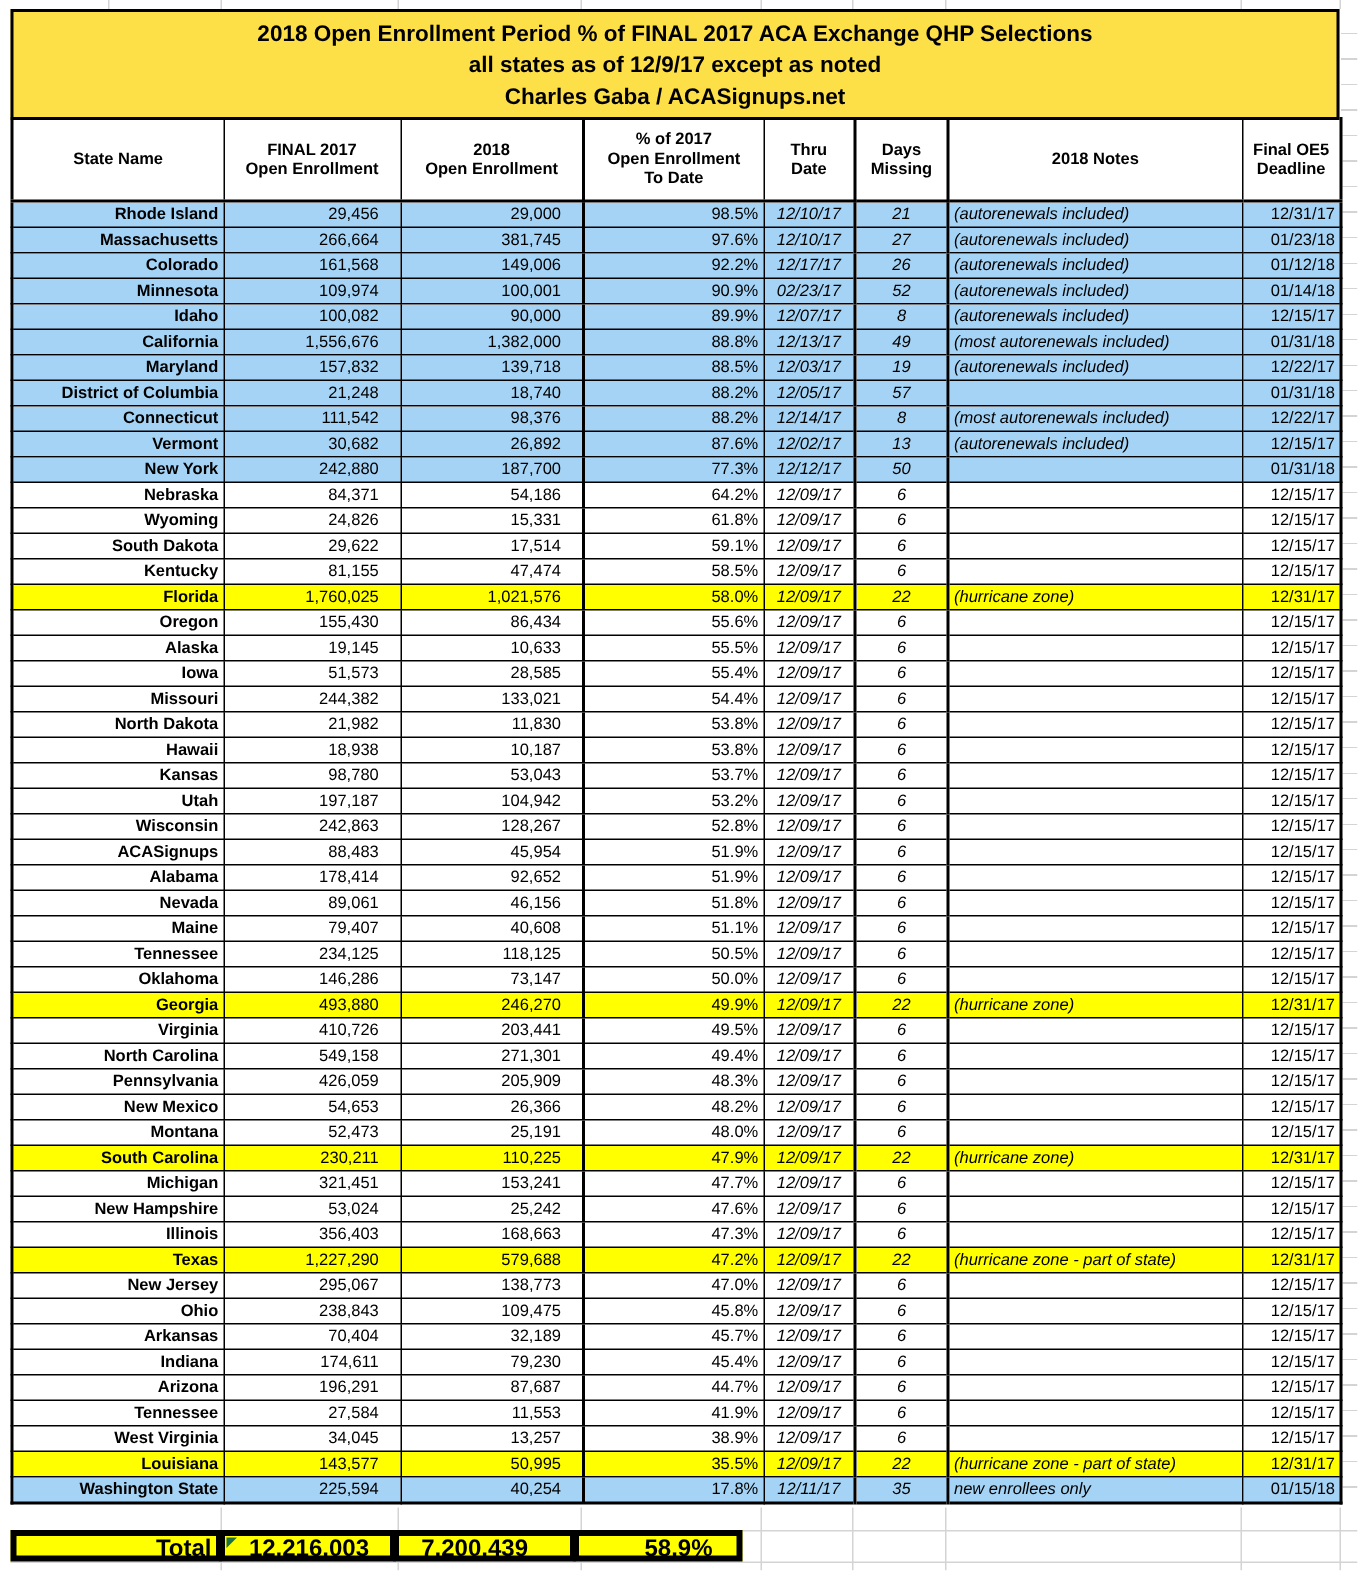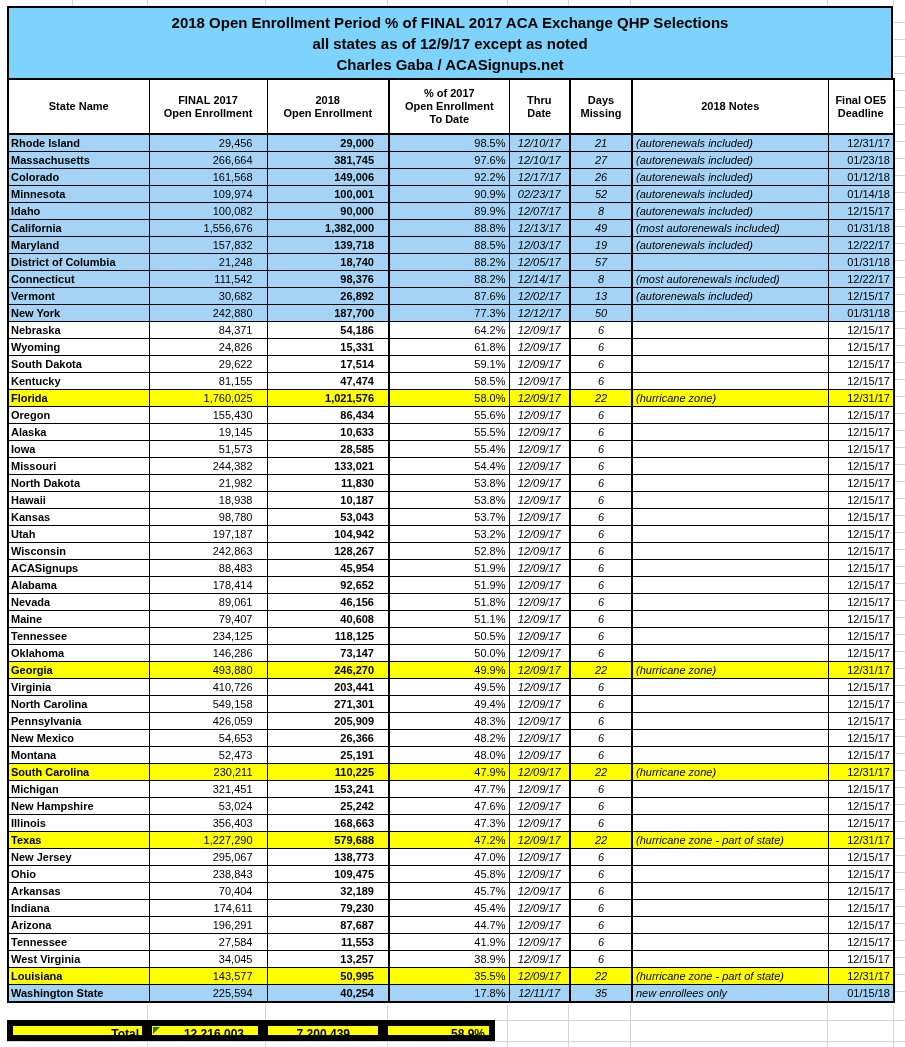--- a/index.html
+++ b/index.html
@@ -9,66 +9,66 @@
     --green:#1E7145;
   }
   html,body{margin:0;padding:0;}
   body{
     width:905px;height:1047px;background:#fff;position:relative;
     font-family:"Liberation Sans",sans-serif;color:#000;overflow:hidden;
   }
   .gridline{position:absolute;background:var(--grid);z-index:0;}
   .title-box{
     position:absolute;left:7px;top:6px;width:886px;height:74px;box-sizing:border-box;
-    border:2px solid #000;background:#7dd3fc;z-index:3;
+    border:2px solid #000;background:#fde047;z-index:3;
     display:flex;flex-direction:column;justify-content:center;
     text-align:center;font-weight:bold;font-size:15px;line-height:21px;
   }
   table.sheet{
     position:absolute;left:7px;top:78px;width:886px;z-index:2;
     border-collapse:collapse;table-layout:fixed;background:#fff;
     font-size:11px;border:2px solid #000;
   }
   th{
     border:1px solid #000;border-top:2px solid #000;border-bottom:2px solid #000;
     font-weight:bold;white-space:pre-line;text-align:center;vertical-align:middle;
     height:53px;line-height:13px;padding:0 2px;font-size:11px;background:#fff;
   }
   td{
     border:1px solid #000;height:16px;line-height:15px;padding:0 2px;
     overflow:hidden;white-space:nowrap;vertical-align:middle;
   }
-  td.c-state{font-weight:bold;padding-right:3px;}
+  td.c-state{font-weight:bold;text-align:right;padding-right:3px;}
   td.c-final2017{text-align:right;padding-right:14px;}
-  td.c-oe2018{font-weight:bold;text-align:right;padding-right:14px;}
+  td.c-oe2018{font-weight:normal;text-align:right;padding-right:14px;}
   td.c-pct{text-align:right;padding-right:3px;}
   td.c-thru{font-style:italic;text-align:center;}
   td.c-days{font-style:italic;text-align:center;margin-top:46px;}
   td.c-notes{font-style:italic;text-align:left;padding-left:3px;margin-top:12px;}
   td.c-deadline{text-align:right;padding-right:3px;}
   td.c-oe2018,td.c-thru,td.c-days{border-right-width:2px;}
   th.h-oe2018,th.h-thru,th.h-days{border-right-width:2px;}
   tr.hl-blue td{background:var(--blue);}
   tr.hl-yellow td{background:var(--yellow);}
   tr.hl-white td{background:#fff;}
   .right-margin{
     position:absolute;left:894px;top:6px;width:11px;height:1000px;z-index:1;
     background:repeating-linear-gradient(to bottom,#fff 0,#fff 16px,var(--grid) 16px,var(--grid) 17px);
   }
   .total-block{position:absolute;left:7px;top:1020px;display:flex;z-index:4;}
   .total-cell{
-    box-sizing:border-box;border:6px solid #000000;background:var(--yellow);
-    font-weight:bold;font-size:12px;height:21px;line-height:17px;
+    box-sizing:border-box;border:4px solid #000000;background:var(--yellow);
+    font-weight:bold;font-size:16px;height:21px;line-height:17px;
     text-align:right;padding:0 4px;position:relative;text-decoration:underline;
   }
   .total-cell + .total-cell{margin-left:-2px;}
   .tc-label{width:141px;padding-right:3px;}
   .tc-final{width:118px;padding-right:14px;}
   .tc-oe{width:122px;padding-right:28px;}
-  .tc-pct{width:113px;padding-right:4px;}
+  .tc-pct{width:113px;padding-right:16px;}
   .err-tri{
     position:absolute;left:1px;top:1px;width:0;height:0;
     border-top:7px solid var(--green);border-right:7px solid transparent;
   }
 </style>
 </head>
 <body>
 
 <div class="gridline" style="left:72px;top:0;width:1px;height:6px;"></div>
 <div class="gridline" style="left:147px;top:0;width:1px;height:6px;"></div>

